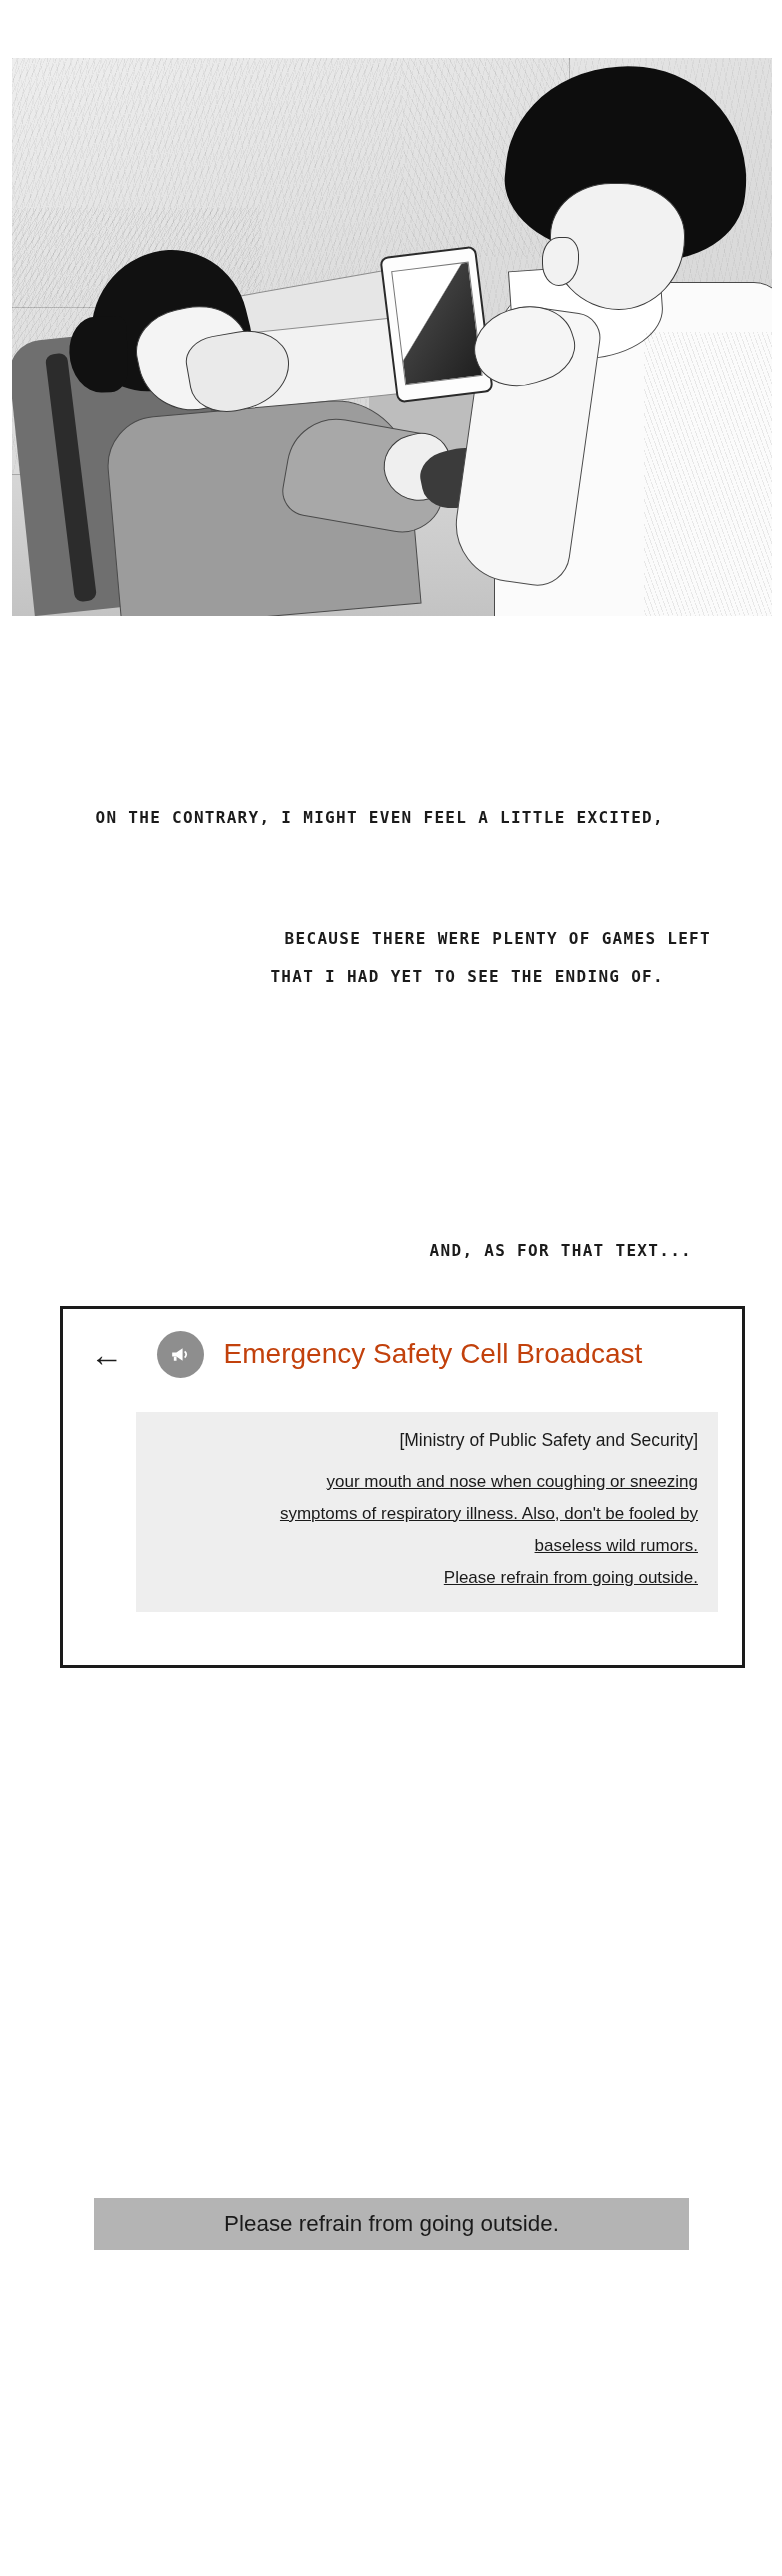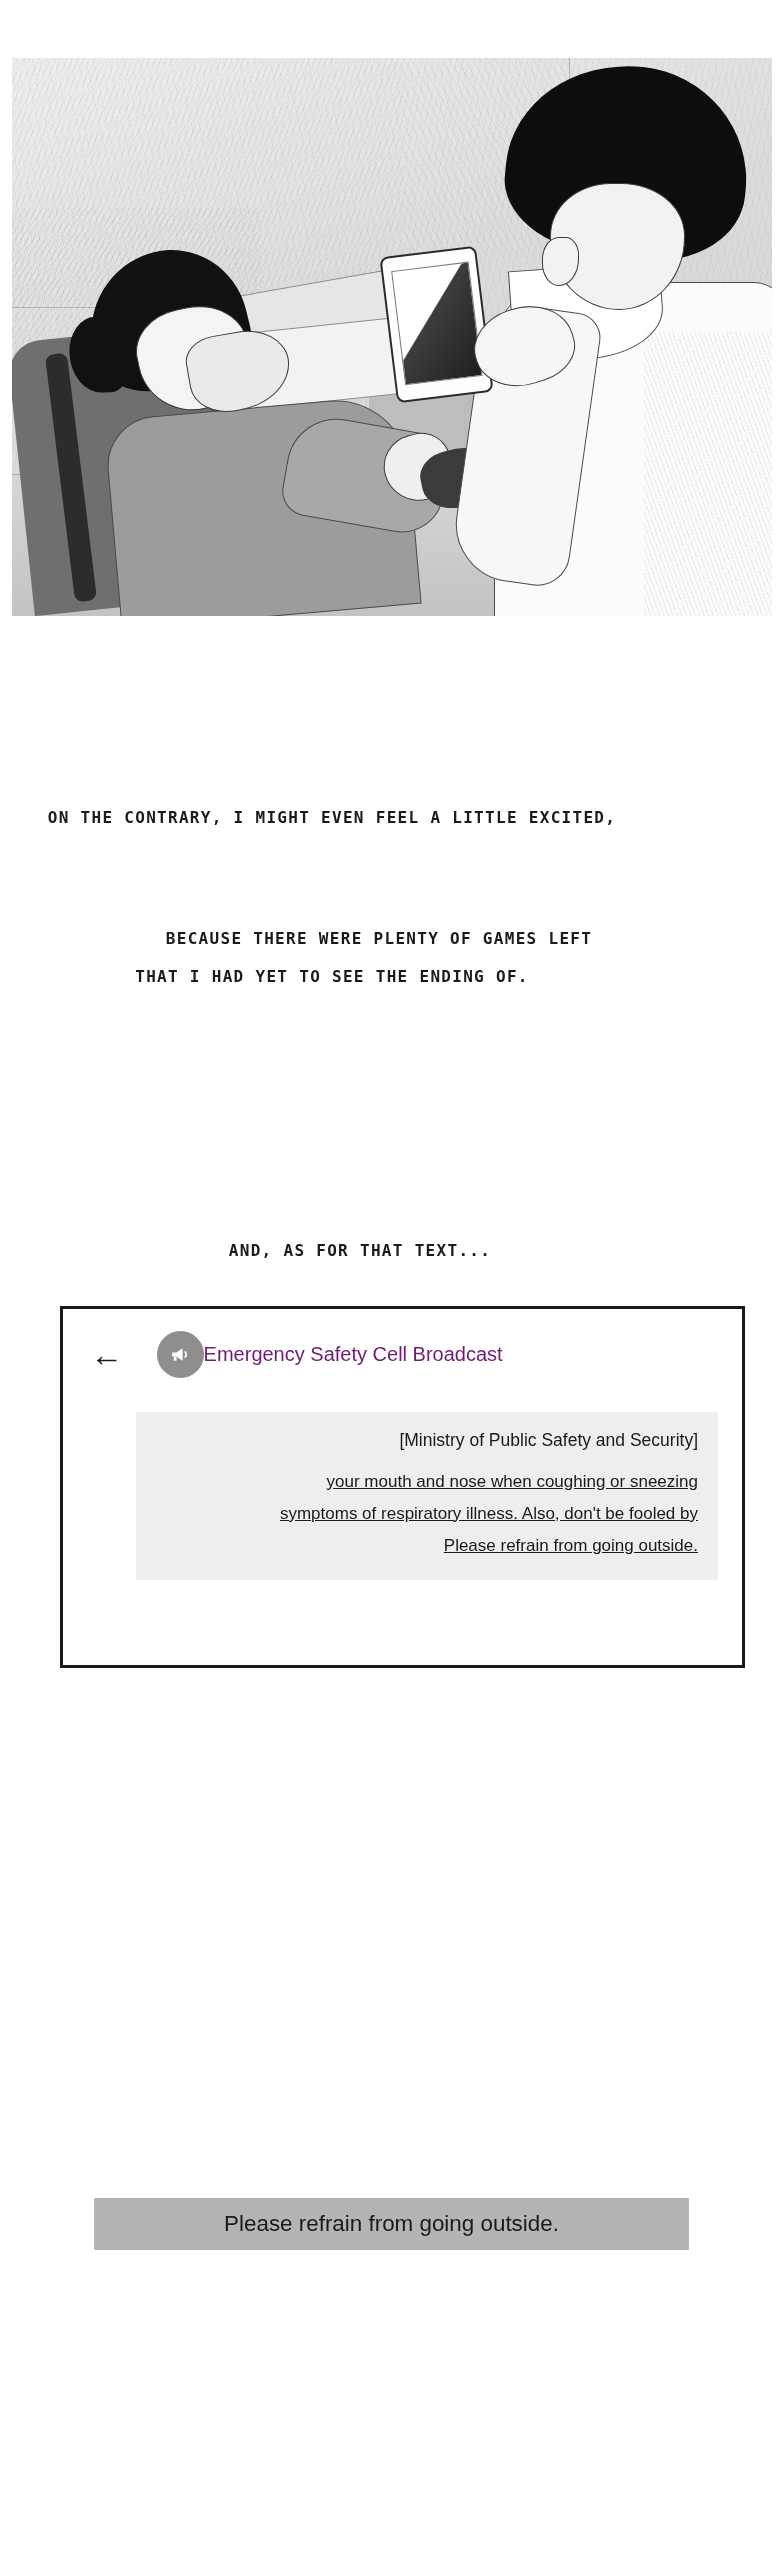--- a/index.html
+++ b/index.html
@@ -178,21 +178,21 @@
   .shade-2 {
     position: absolute; left: 0; top: 150px; width: 249px; height: 166px;
     background: repeating-linear-gradient(125deg, rgba(0,0,0,0.07) 0 0.8px, rgba(0,0,0,0) 0.8px 5px);
   }
 
   
   .narration {
     position: absolute;
     left: 0;
     width: 664px;
-    text-align: center;
+    text-align: right;
     font-family: "DejaVu Sans Mono", monospace;
     font-weight: bold;
     font-size: 16px;
     letter-spacing: 1.3px;
     color: #1b1b1b;
     white-space: pre;
   }
   .narr-1 { top: 808px; }
   .narr-2 { top: 929px; margin-left: 47px; }
   .narr-3 { top: 967px; }
@@ -227,22 +227,23 @@
     flex: 0 0 auto;
   }
   .bc-avatar {
     width: 47px; height: 47px; border-radius: 50%;
     background: #8e8e8e;
     margin-left: 26.6px;
     display: flex; align-items: center; justify-content: center;
     flex: 0 0 auto;
   }
   .bc-title {
-    font-size: 20px;
-    color: #701a75;
+    margin-left: 20px;
+    font-size: 28px;
+    color: #c2410c;
     font-family: "Liberation Sans", sans-serif;
   }
   .bc-body {
     position: absolute;
     left: 73px;
     top: 103px;
     width: 582px;
     background: #eeeeee;
     padding: 18.3px 20px 21.6px 20px;
     box-sizing: border-box;
@@ -329,20 +330,21 @@
         <rect x="5.6" y="14" width="2.6" height="4" fill="#ffffff"></rect>
       </svg>
     </div>
     <div class="bc-title">Emergency Safety Cell Broadcast</div>
   </div>
 
   <div class="bc-body">
     <div class="bc-org">[Ministry of Public Safety and Security]</div>
     <div class="bc-line bc-line-gap">your mouth and nose when coughing or sneezing</div>
     <div class="bc-line bc-line-gap">symptoms of respiratory illness. Also, don't be fooled by</div>
+    <div class="bc-line bc-line-gap">baseless wild rumors.</div>
     <div class="bc-line bc-line-gap">Please refrain from going outside.</div>
   </div>
 </div>
 
 <div class="banner">
   <div class="banner-text">Please refrain from going outside.</div>
 </div>
 
 
 </body></html>

